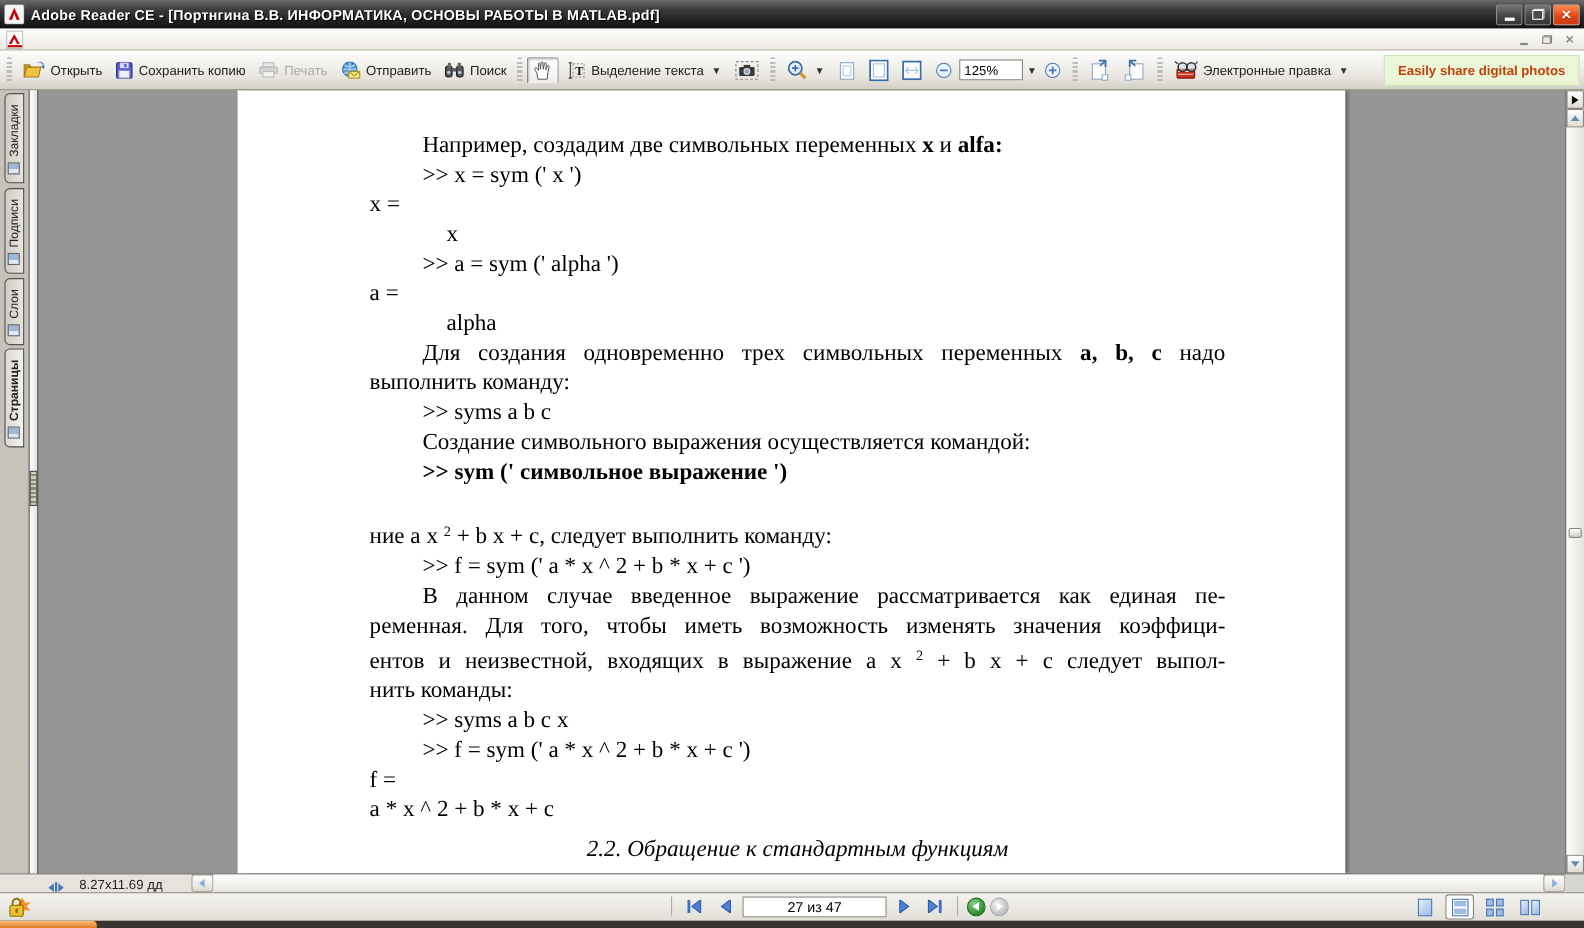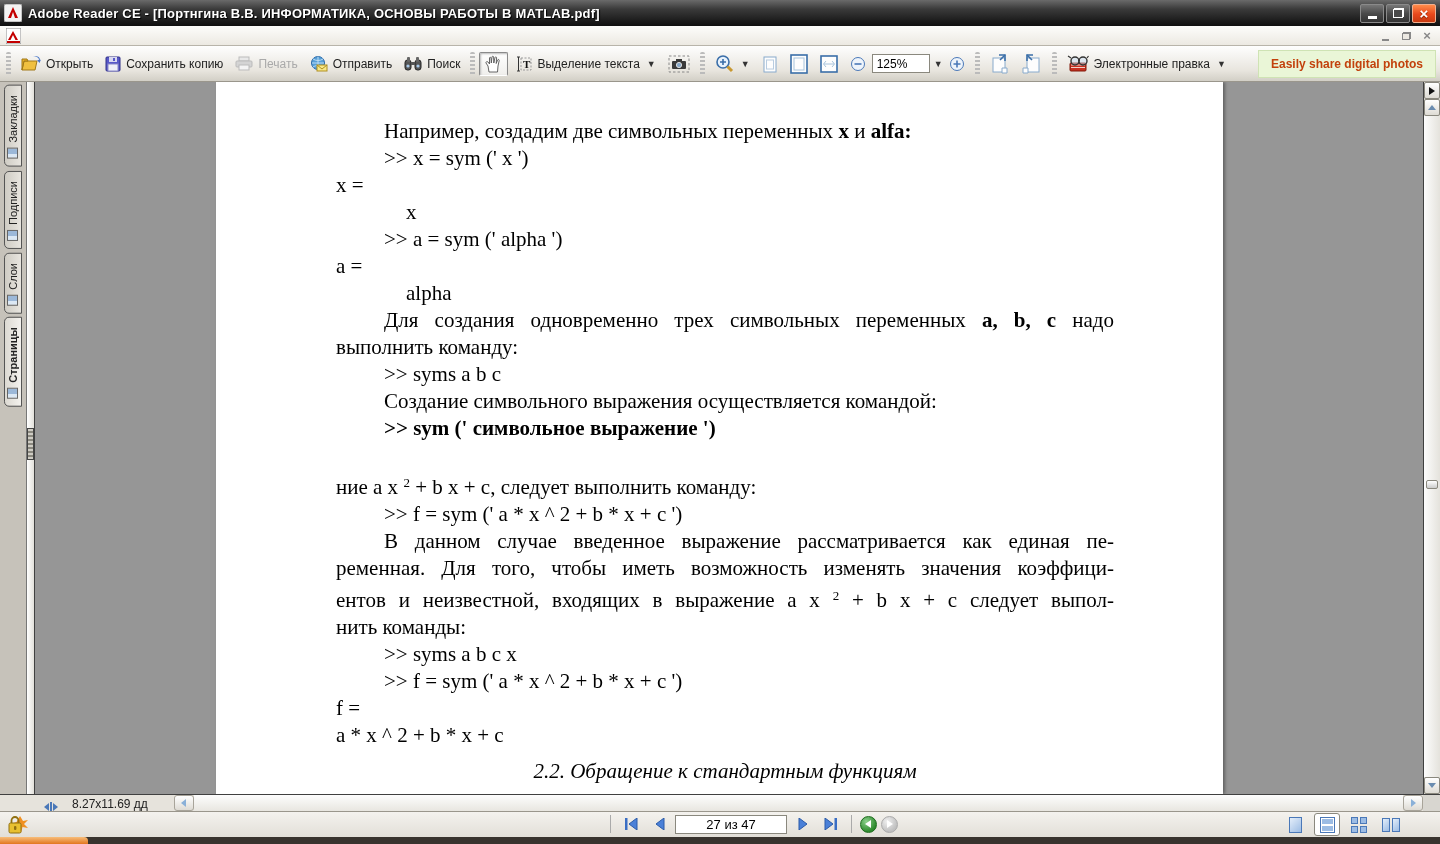--- a/index.html
+++ b/index.html
@@ -105,21 +105,21 @@
   .chev-r { width:0;height:0;border-left:5px solid #8ab0d8;border-top:4px solid transparent;border-bottom:4px solid transparent; }
   .htrack { flex:1; background:linear-gradient(#fdfdfd,#e8e6e0); }
   .hcorner { width:17px; background:#d8d6d0; }
 
   
   .statusbar { height:26px; background:linear-gradient(#f4f2ee,#e2dfd8); border-top:1px solid #9a968c; position:relative; }
   .lock-wrap { position:absolute; left:6px; top:2px; }
   .nav-cluster { position:absolute; left:606px; top:2px; display:flex; align-items:center; gap:4px; }
   .vsep { width:1px; height:18px; background:#aaa; margin:0 4px; }
   .nbtn { width:24px; height:20px; display:flex; align-items:center; justify-content:center; border-radius:2px; }
-  .page-box { width:112px; height:19px; background:#fff; border:1px solid #8a887e;
+  .page-box { width:131px; height:19px; background:#fff; border:1px solid #8a887e;
     font-size:13px; display:flex; align-items:center; justify-content:center; font-family:"Liberation Sans",sans-serif; }
   .circ { width:17px; height:17px; border-radius:50%; display:flex; align-items:center; justify-content:center; }
   .circ.green { background:radial-gradient(circle at 35% 30%, #8cd08c, #2e8b2e 70%); border:1px solid #1c6b1c; }
   .circ.gray  { background:radial-gradient(circle at 35% 30%, #f0f0f0, #c0c0c0 70%); border:1px solid #aaa; }
   .ctri-l { width:0;height:0;border-right:6px solid #fff;border-top:4px solid transparent;border-bottom:4px solid transparent; margin-right:1px;}
   .ctri-r { width:0;height:0;border-left:6px solid #fff;border-top:4px solid transparent;border-bottom:4px solid transparent; margin-left:1px;}
   .layout-cluster { position:absolute; right:36px; top:1px; display:flex; align-items:center; gap:6px; }
   .lbtn { width:26px; height:23px; display:flex; align-items:center; justify-content:center; }
   .lbtn.selected { background:#fff; border:1px solid #8a887e; border-radius:3px; }
   .pg1 { width:13px; height:16px; background:linear-gradient(135deg,#e4eefa,#9cbce4); border:1px solid #4a78b8; }

